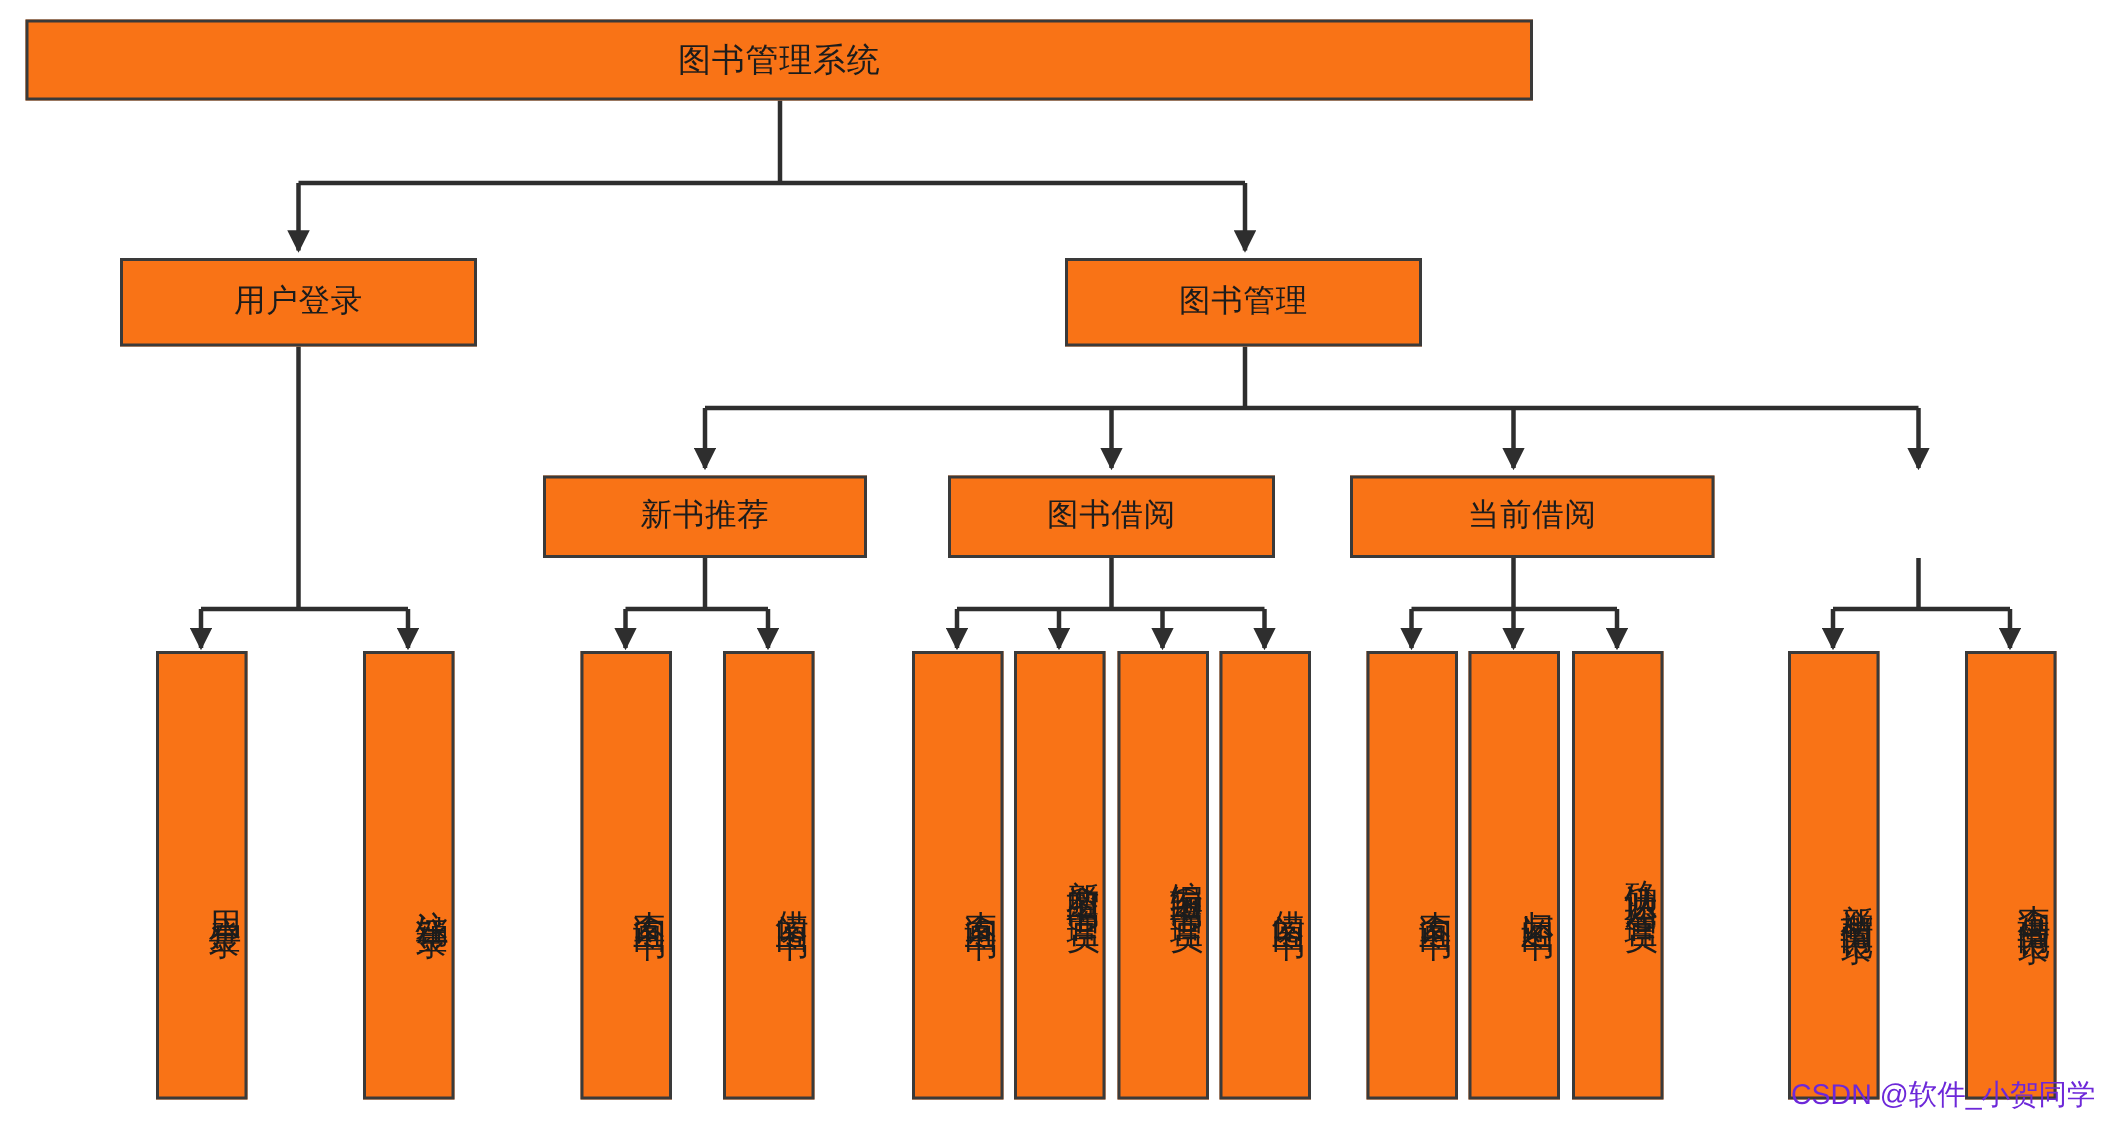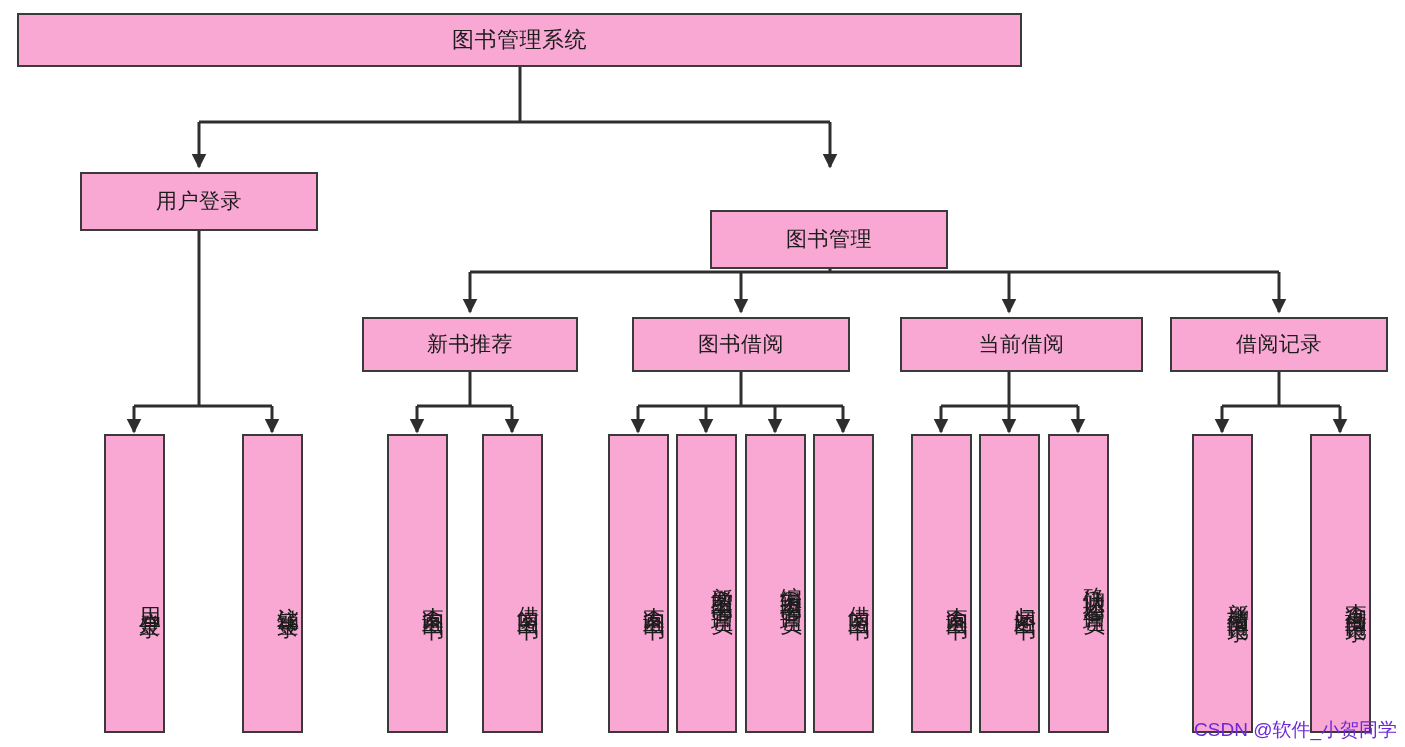--- a/index.html
+++ b/index.html
@@ -23,21 +23,21 @@
     position: absolute;
     left: 0;
     top: 0;
     width: 1405px;
     height: 747px;
     pointer-events: none;
   }
   .node {
     position: absolute;
     box-sizing: border-box;
-    background: #f9a8d4;
+    background: #f97316;
     border: 2px solid #3a3a3a;
     display: flex;
     align-items: center;
     justify-content: center;
     color: #1c1c1c;
     line-height: 1.18;
     text-align: center;
   }
   .node.horiz {
     font-size: 21px;
@@ -131,36 +131,33 @@
     </g>
   </svg>
 
   <div class="node horiz root" style="left:17px; top:13px; width:1005px; height:54px;">
     <span>图书管理系统</span>
   </div>
 
   <div class="node horiz" style="left:80px; top:172px; width:238px; height:59px;">
     <span>用户登录</span>
   </div>
-  <div class="node horiz" style="left:710px; top:172px; width:238px; height:59px;margin-top:38px;">
+  <div class="node horiz" style="left:710px; top:172px; width:238px; height:59px;">
     <span>图书管理</span>
   </div>
 
   <div class="node horiz" style="left:362px; top:317px; width:216px; height:55px;">
     <span>新书推荐</span>
   </div>
   <div class="node horiz" style="left:632px; top:317px; width:218px; height:55px;">
     <span>图书借阅</span>
   </div>
   <div class="node horiz" style="left:900px; top:317px; width:243px; height:55px;">
     <span>当前借阅</span>
   </div>
-  <div class="node horiz" style="left:1170px; top:317px; width:218px; height:55px;">
-    <span>借阅记录</span>
-  </div>
 
   <div class="node vert" style="left:104px; top:434px; width:61px; height:299px;">
     <span class="vlabel">用户登录</span>
   </div>
   <div class="node vert" style="left:242px; top:434px; width:61px; height:299px;">
     <span class="vlabel">注销登录</span>
   </div>
 
   <div class="node vert" style="left:387px; top:434px; width:61px; height:299px;">
     <span class="vlabel">查询图书</span>

